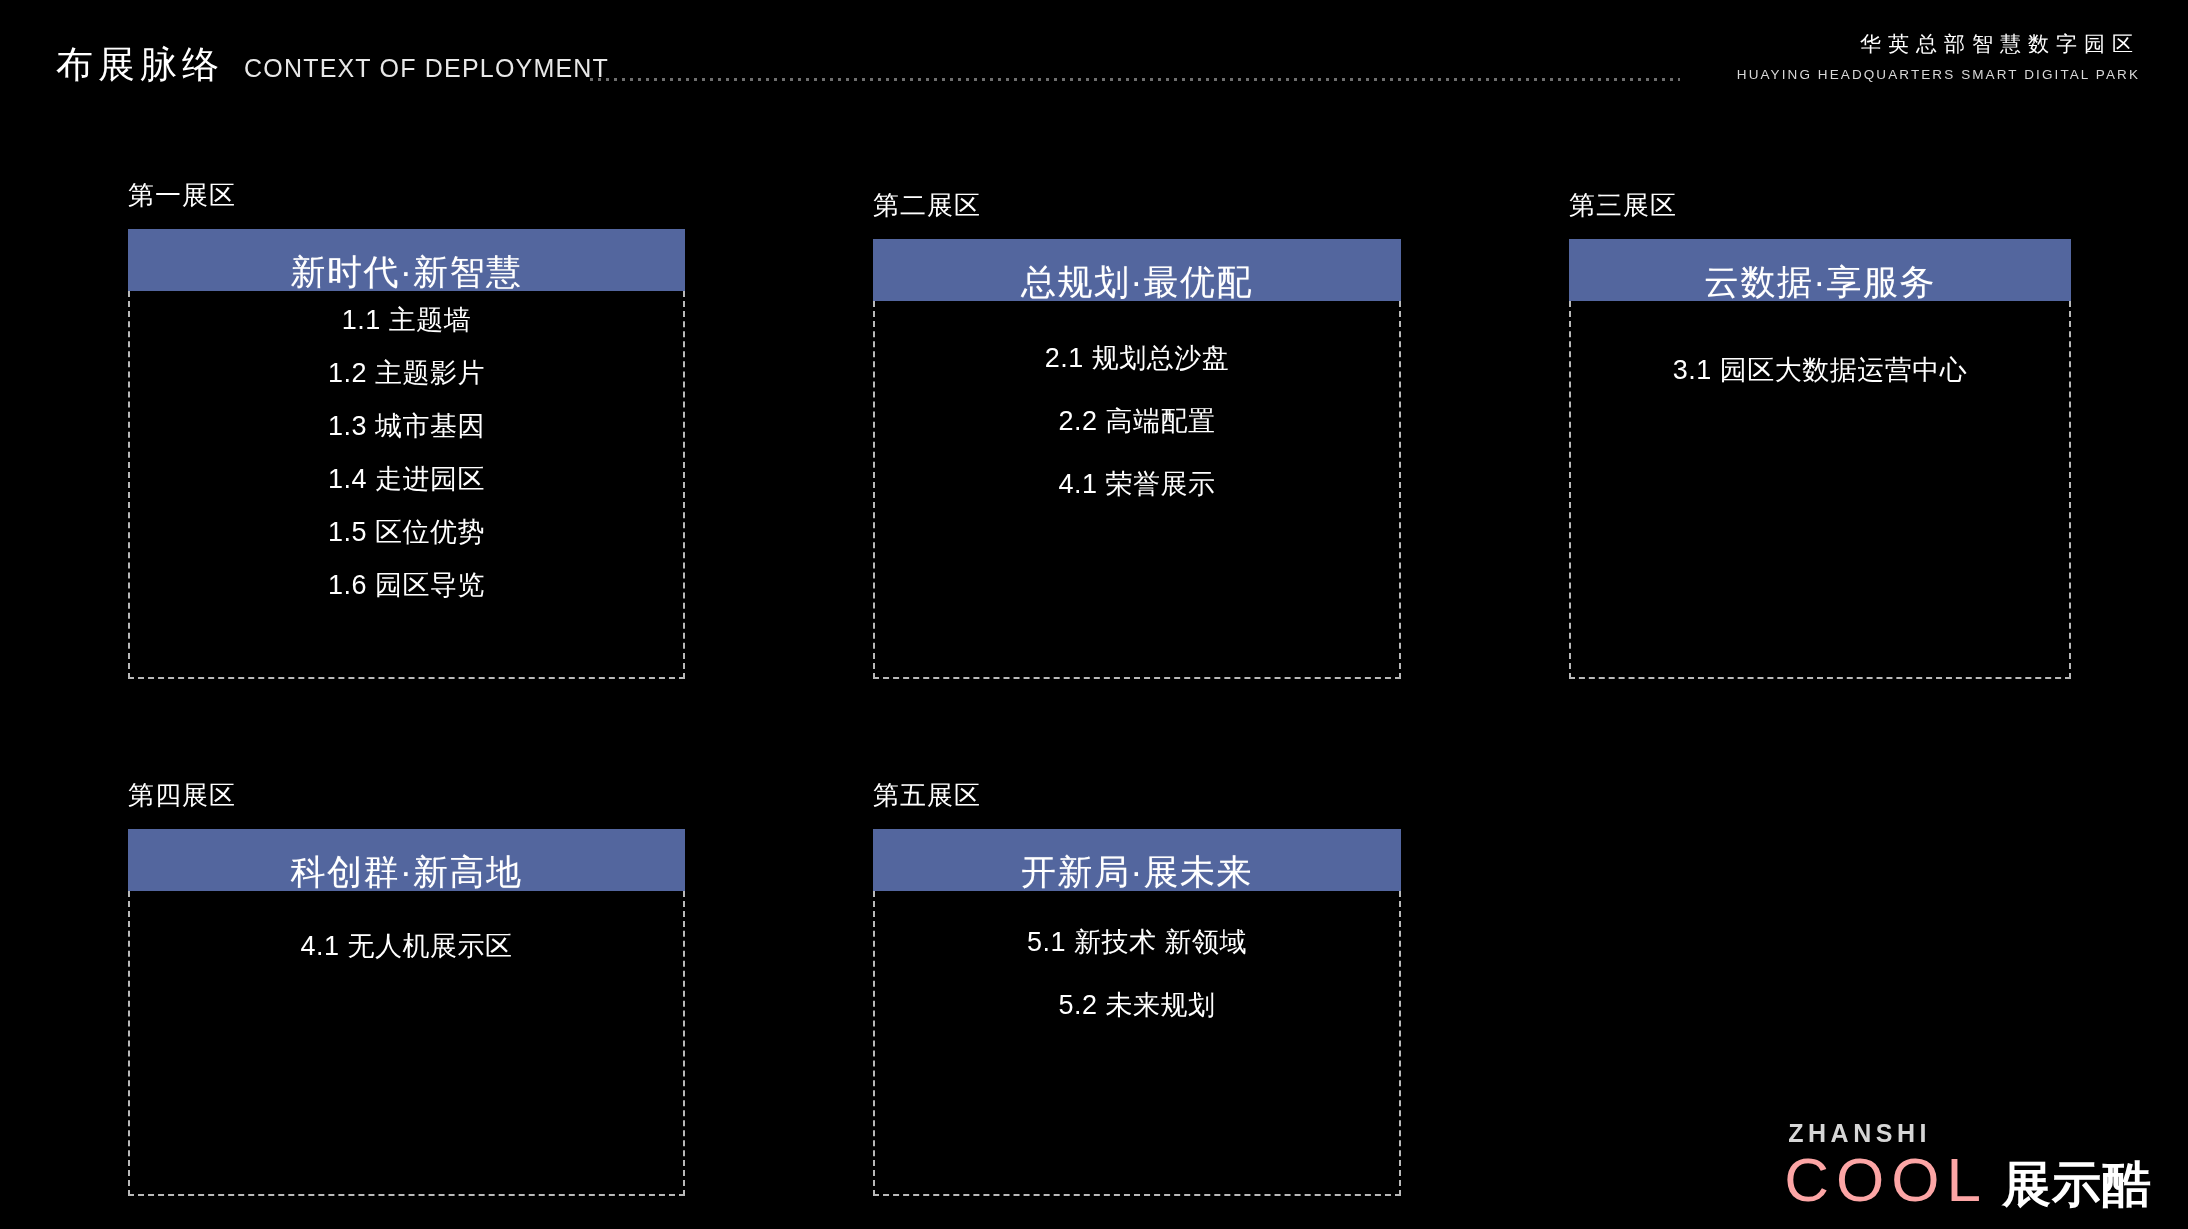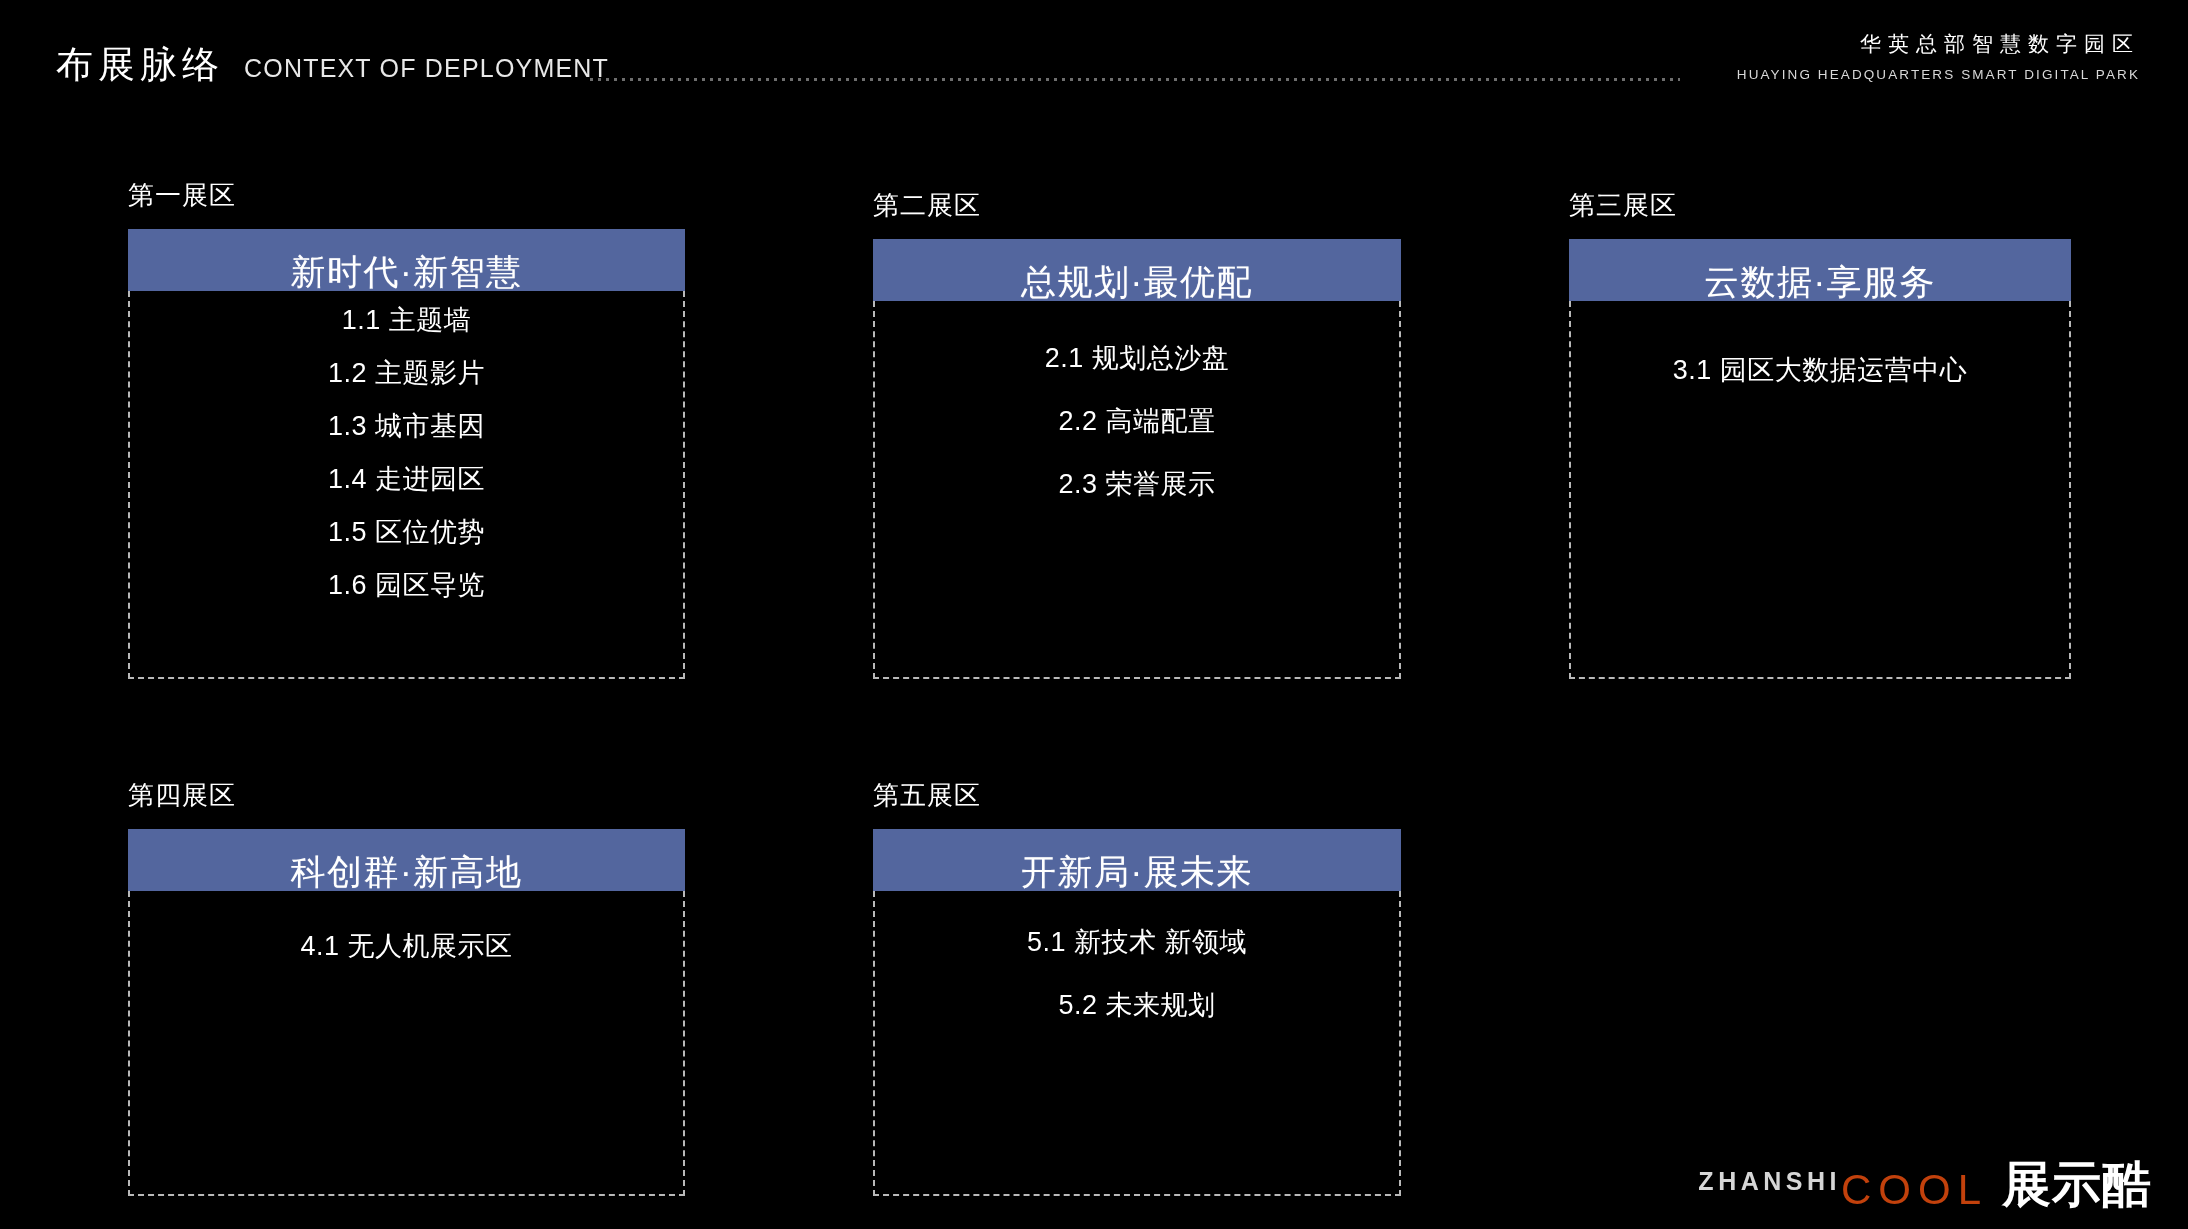--- a/index.html
+++ b/index.html
@@ -152,37 +152,37 @@
   .footer-logo {
     position: absolute;
     right: 36px;
     bottom: 18px;
     display: flex;
     align-items: flex-end;
     white-space: nowrap;
   }
   .logo-en-block {
     display: flex;
-    flex-direction: row;
+    flex-direction: column;
     align-items: flex-start;
     margin-right: 14px;
   }
   .logo-zhanshi {
     font-size: 25px;
     letter-spacing: 4.5px;
     color: #d6d6d6;
     font-weight: 700;
     line-height: 1;
     margin-bottom: 3px;
     margin-left: 4px;
   }
   .logo-cool {
-    font-size: 42px;
+    font-size: 62px;
     letter-spacing: 7px;
-    color: #c2410c;
+    color: #fca5a5;
     font-weight: 400;
     line-height: 1;
   }
   .logo-cn {
     font-size: 49px;
     letter-spacing: 1px;
     color: #ffffff;
     font-weight: 700;
     line-height: 1;
     position: relative;
@@ -225,21 +225,21 @@
 
   <div class="zone" id="zone-2">
     <div class="zone-label">第二展区</div>
     <div class="zone-card">
       <div class="zone-head">
         <span class="zone-head-text">总规划·最优配</span>
       </div>
       <div class="zone-body">
         <div class="zone-item">2.1 规划总沙盘</div>
         <div class="zone-item">2.2 高端配置</div>
-        <div class="zone-item">2.3 荣誉展示</div>
+        <div class="zone-item">4.1 荣誉展示</div>
       </div>
     </div>
   </div>
 
   <div class="zone" id="zone-3">
     <div class="zone-label">第三展区</div>
     <div class="zone-card">
       <div class="zone-head">
         <span class="zone-head-text">云数据·享服务</span>
       </div>

